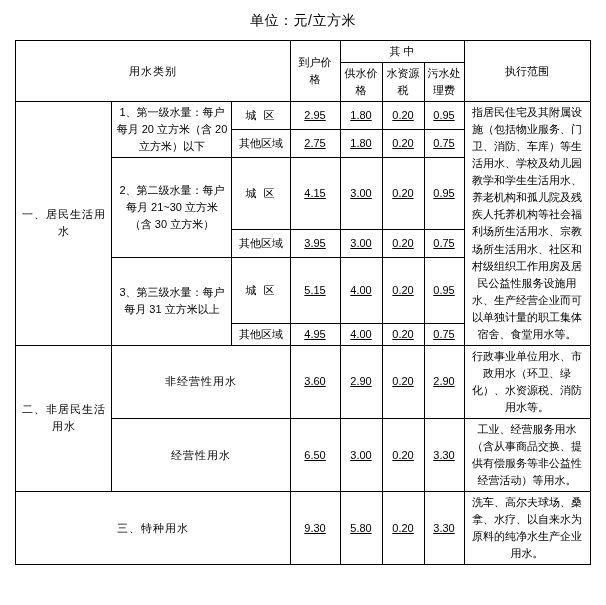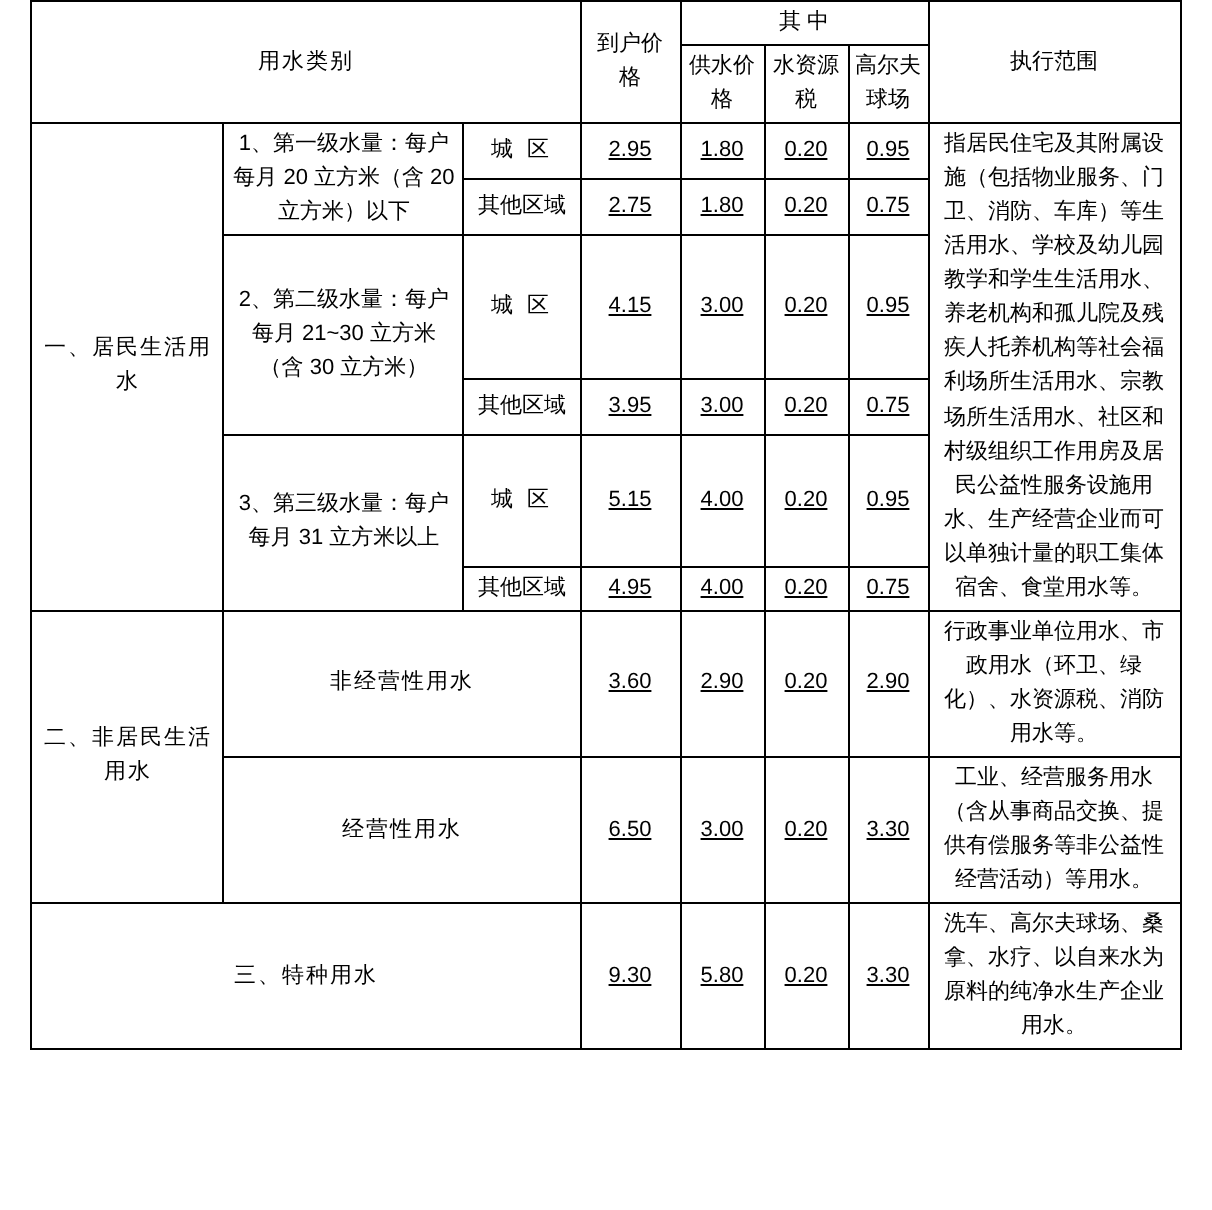--- a/index.html
+++ b/index.html
@@ -66,20 +66,21 @@
   .area { font-size: 11px; letter-spacing: 2px; }
   .area-narrow { font-size: 11px; letter-spacing: 0; }
   .use-type-hdr { letter-spacing: 1px; }
   .mid-label { font-size: 11.5px; font-weight: bold; letter-spacing: 1px; }
 </style>
 </head>
 <body>
 
 <div class="page">
 
+  <div class="unit-line">单位：元/立方米</div>
 
   <table class="price">
     <colgroup>
       <col style="width:96px">
       <col style="width:120px">
       <col style="width:58px">
       <col style="width:50px">
       <col style="width:42px">
       <col style="width:42px">
       <col style="width:40px">
@@ -89,21 +90,21 @@
     <tbody>
         <tr>
       <td class="hdr use-type-hdr" colspan="3" rowspan="2">用水类别</td>
       <td class="hdr" rowspan="2">到户价格</td>
       <td class="hdr" colspan="3">其  中</td>
       <td class="hdr" rowspan="2">执行范围</td>
     </tr>
     <tr>
       <td class="hdr-sub">供水价格</td>
       <td class="hdr-sub">水资源税</td>
-      <td class="hdr-sub">高尔夫球场</td>
+      <td class="hdr-sub">污水处理费</td>
     </tr>
 
     <tr>
       <td class="cat-cell" rowspan="6">一、居民生活用水</td>
       <td class="desc-cell" rowspan="2">1、第一级水量：每户每月 20 立方米（含 20 立方米）以下</td>
       <td class="area">城  区</td>
       <td class="num">2.95</td>
       <td class="num">1.80</td>
       <td class="num">0.20</td>
       <td class="num">0.95</td>

